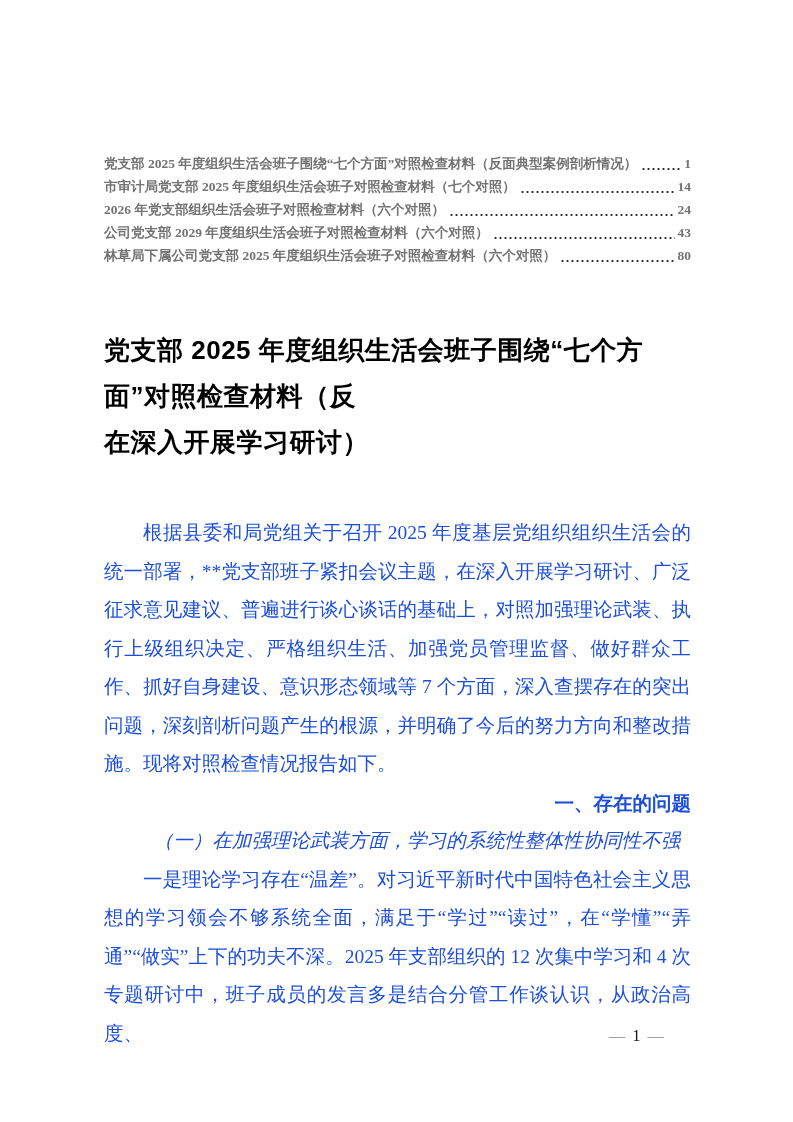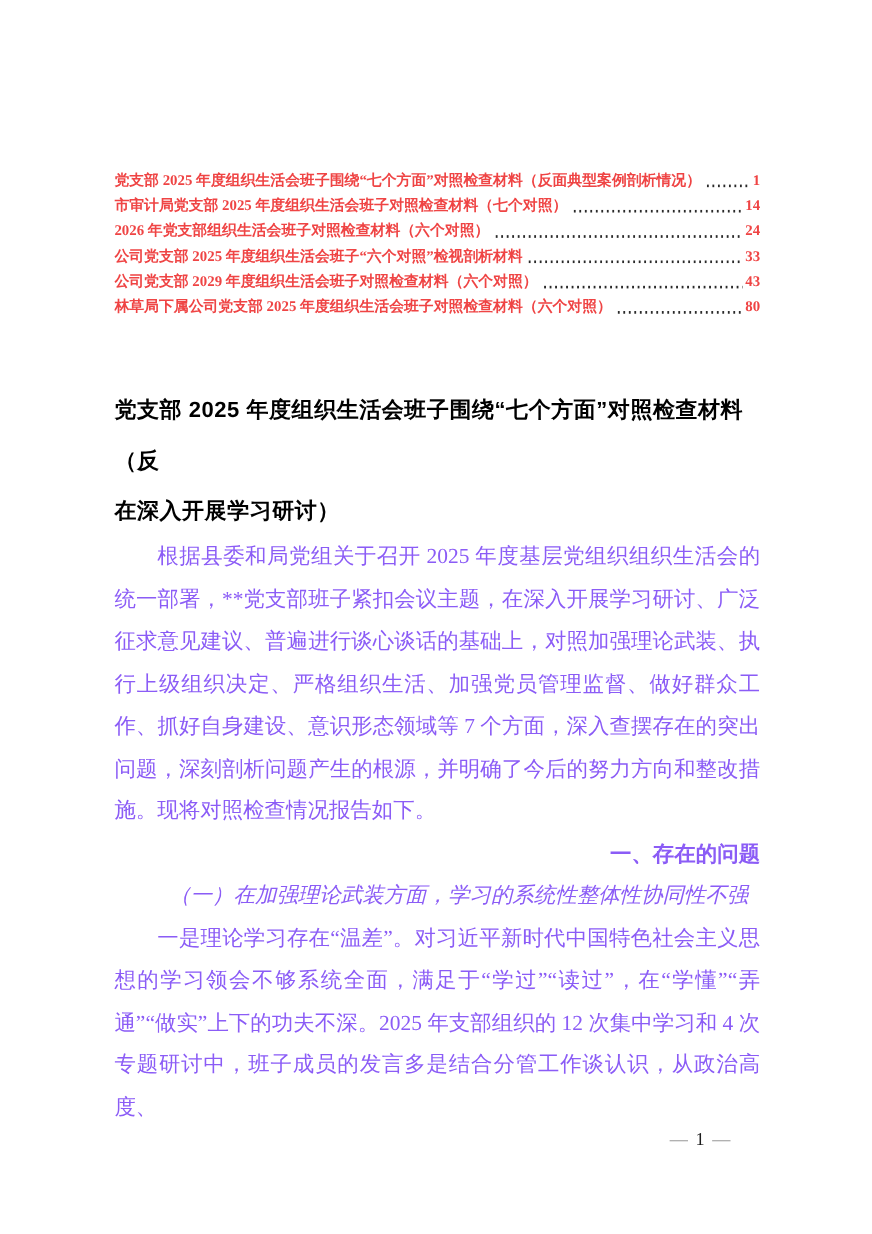--- a/index.html
+++ b/index.html
@@ -21,21 +21,21 @@
     left: 104px;
     top: 152px;
     width: 587px;
   }
 
   
   .toc {
     font-family: "Liberation Serif", "DejaVu Serif", serif;
     font-weight: 600;
     font-size: 13.5px;
-    color: #ef4444;
+    color: #737373;
   }
   .toc-row {
     display: flex;
     align-items: baseline;
     height: 23px;
     line-height: 23px;
     white-space: nowrap;
   }
   .toc-title {
     flex: 0 1 auto;
@@ -53,32 +53,33 @@
   }
   .toc-page {
     flex: 0 0 auto;
   }
 
   
   .doc-title {
     margin-top: 60px;
     font-family: "Liberation Sans", "DejaVu Sans", sans-serif;
     font-weight: 700;
-    font-size: 20px;
+    font-size: 26px;
     line-height: 46px;
     letter-spacing: 0.5px;
     color: #000;
   }
 
   
   .doc-body {
+    margin-top: 49px;
     font-size: 19.5px;
     line-height: 38.5px;
     text-align: justify;
-    color: #8b5cf6;
+    color: #1d4ed8;
   }
   .doc-body p {
     margin: 0;
     text-indent: 2em;
   }
   .para-serif {
     font-family: "Liberation Serif", "DejaVu Serif", serif;
   }
   .heading-1 {
     font-family: "Liberation Sans", "DejaVu Sans", sans-serif;
@@ -125,25 +126,20 @@
         <span class="toc-title">市审计局党支部 2025 年度组织生活会班子对照检查材料（七个对照）</span>
         <span class="toc-leader"></span>
         <span class="toc-page">14</span>
       </div>
       <div class="toc-row">
         <span class="toc-title">2026 年党支部组织生活会班子对照检查材料（六个对照）</span>
         <span class="toc-leader"></span>
         <span class="toc-page">24</span>
       </div>
       <div class="toc-row">
-        <span class="toc-title">公司党支部 2025 年度组织生活会班子“六个对照”检视剖析材料</span>
-        <span class="toc-leader"></span>
-        <span class="toc-page">33</span>
-      </div>
-      <div class="toc-row">
         <span class="toc-title">公司党支部 2029 年度组织生活会班子对照检查材料（六个对照）</span>
         <span class="toc-leader"></span>
         <span class="toc-page">43</span>
       </div>
       <div class="toc-row">
         <span class="toc-title">林草局下属公司党支部 2025 年度组织生活会班子对照检查材料（六个对照）</span>
         <span class="toc-leader"></span>
         <span class="toc-page">80</span>
       </div>
     </div>

